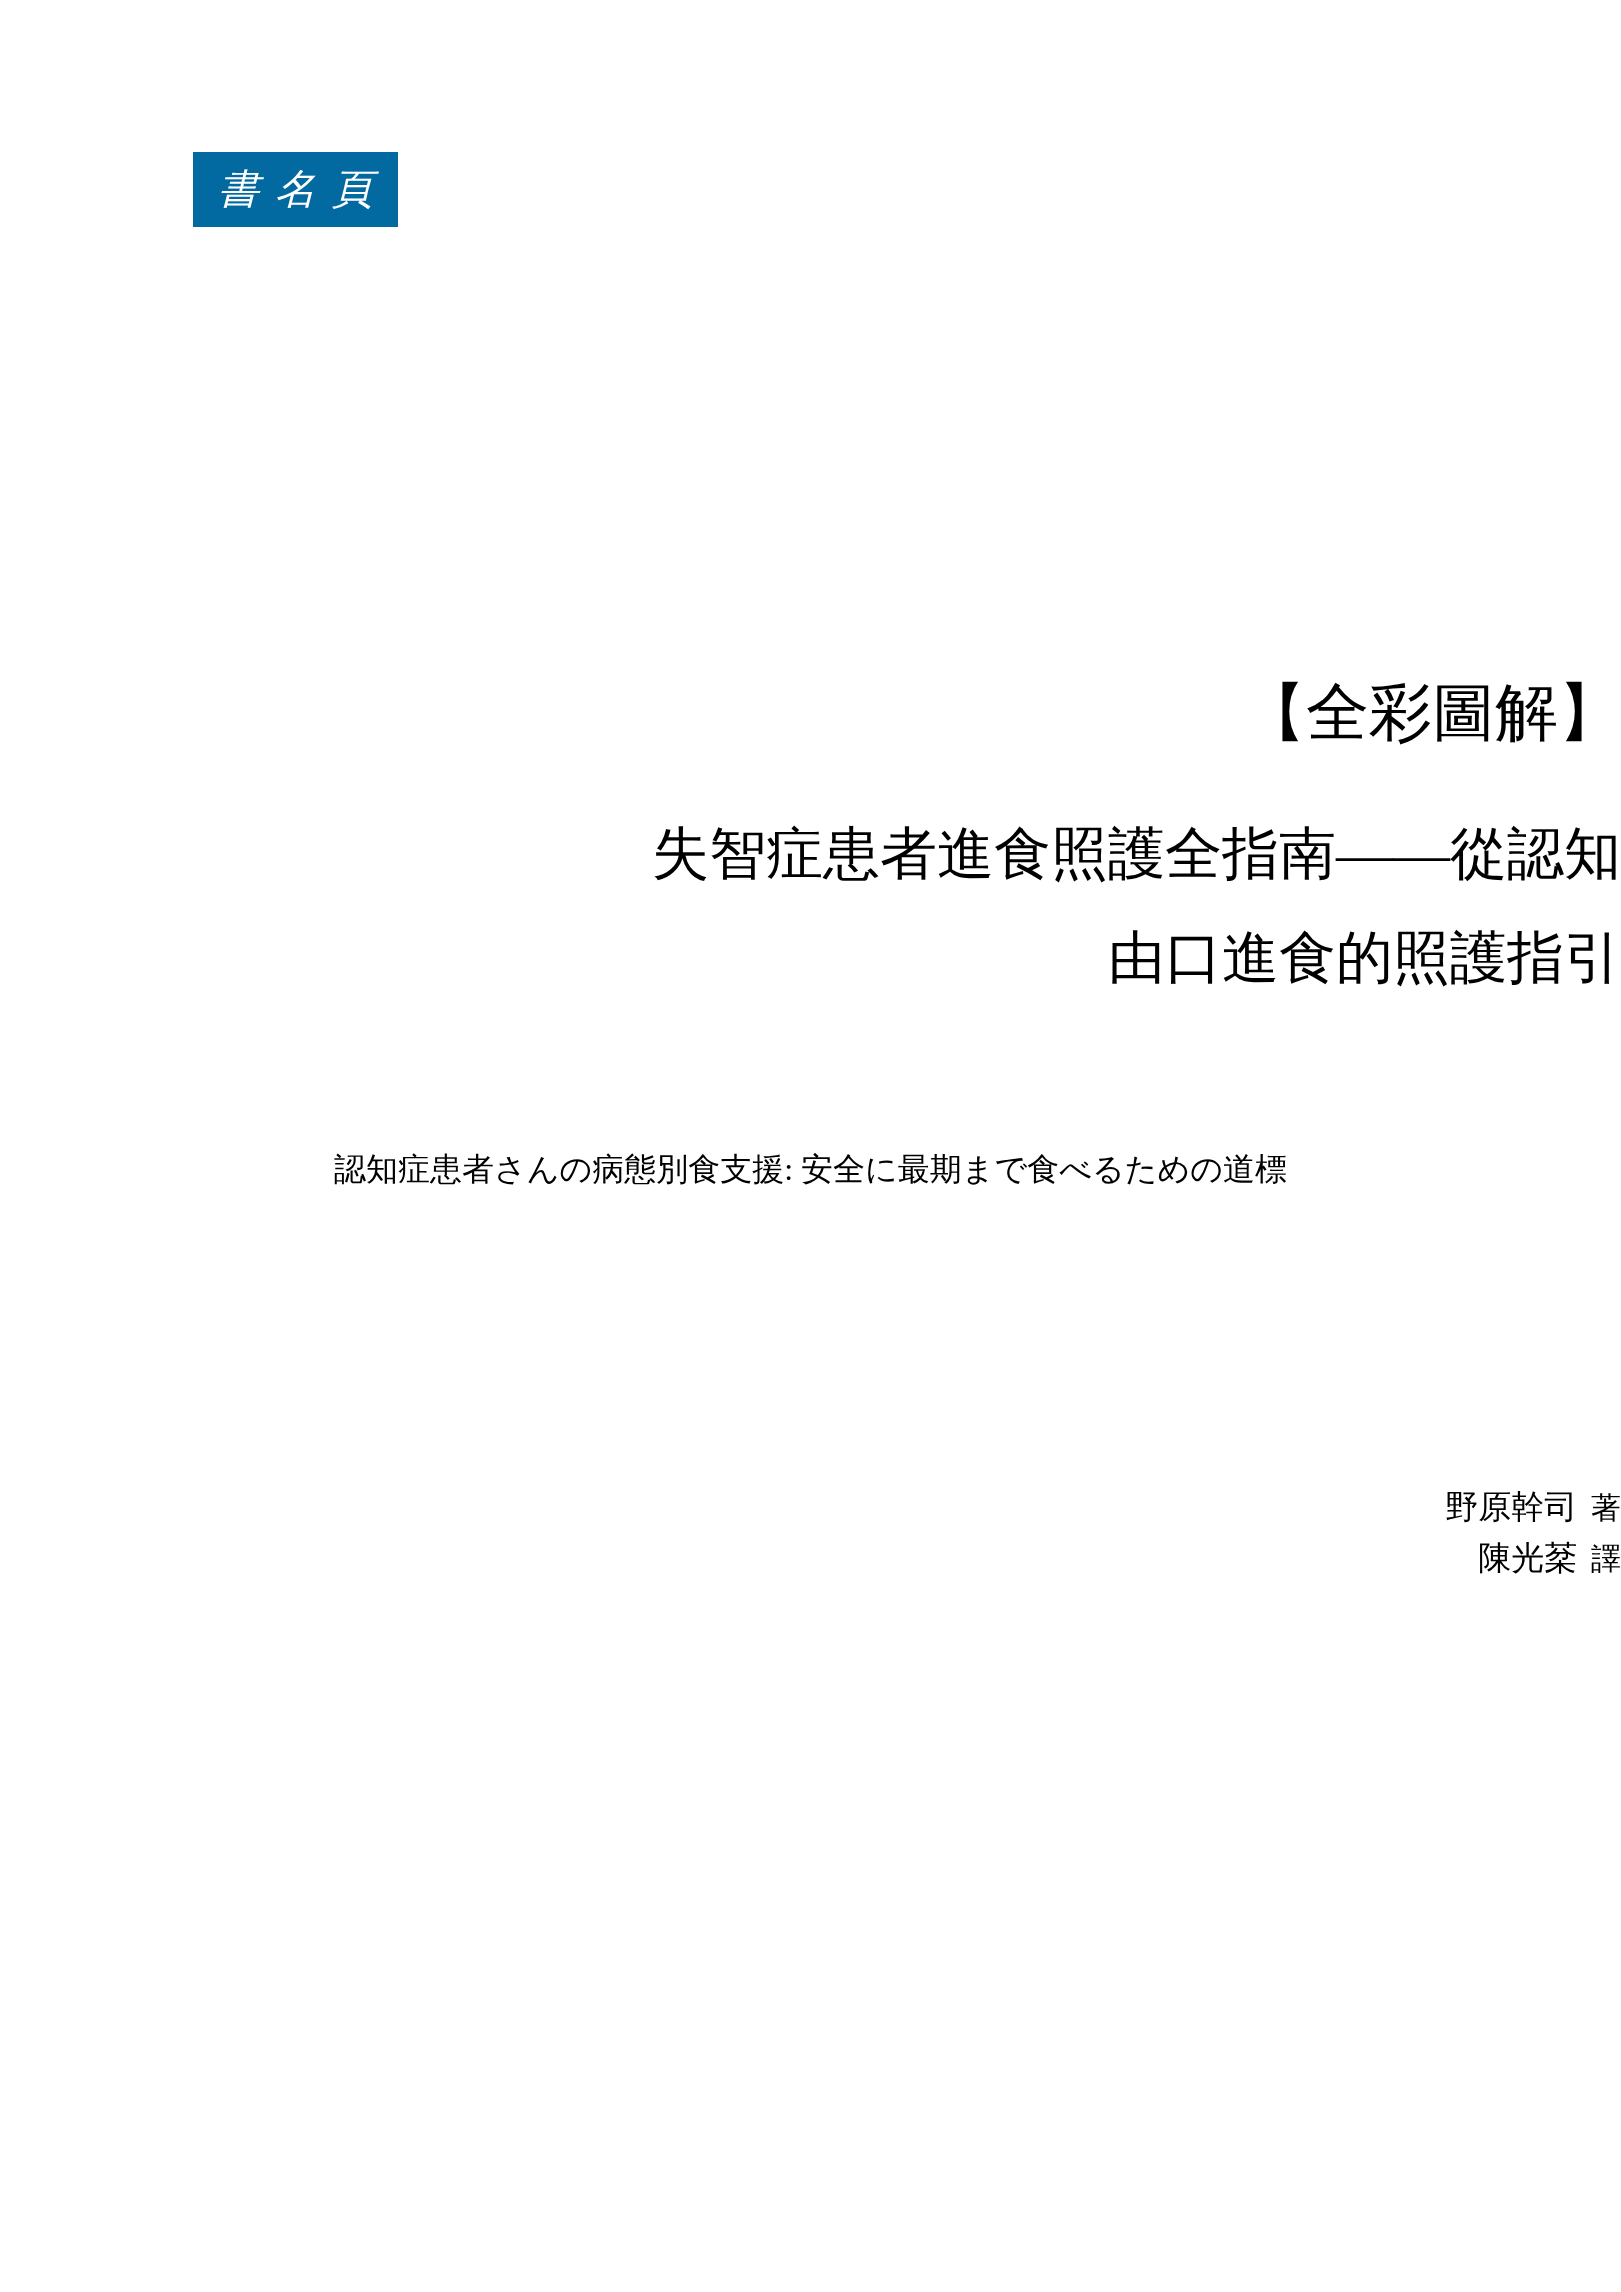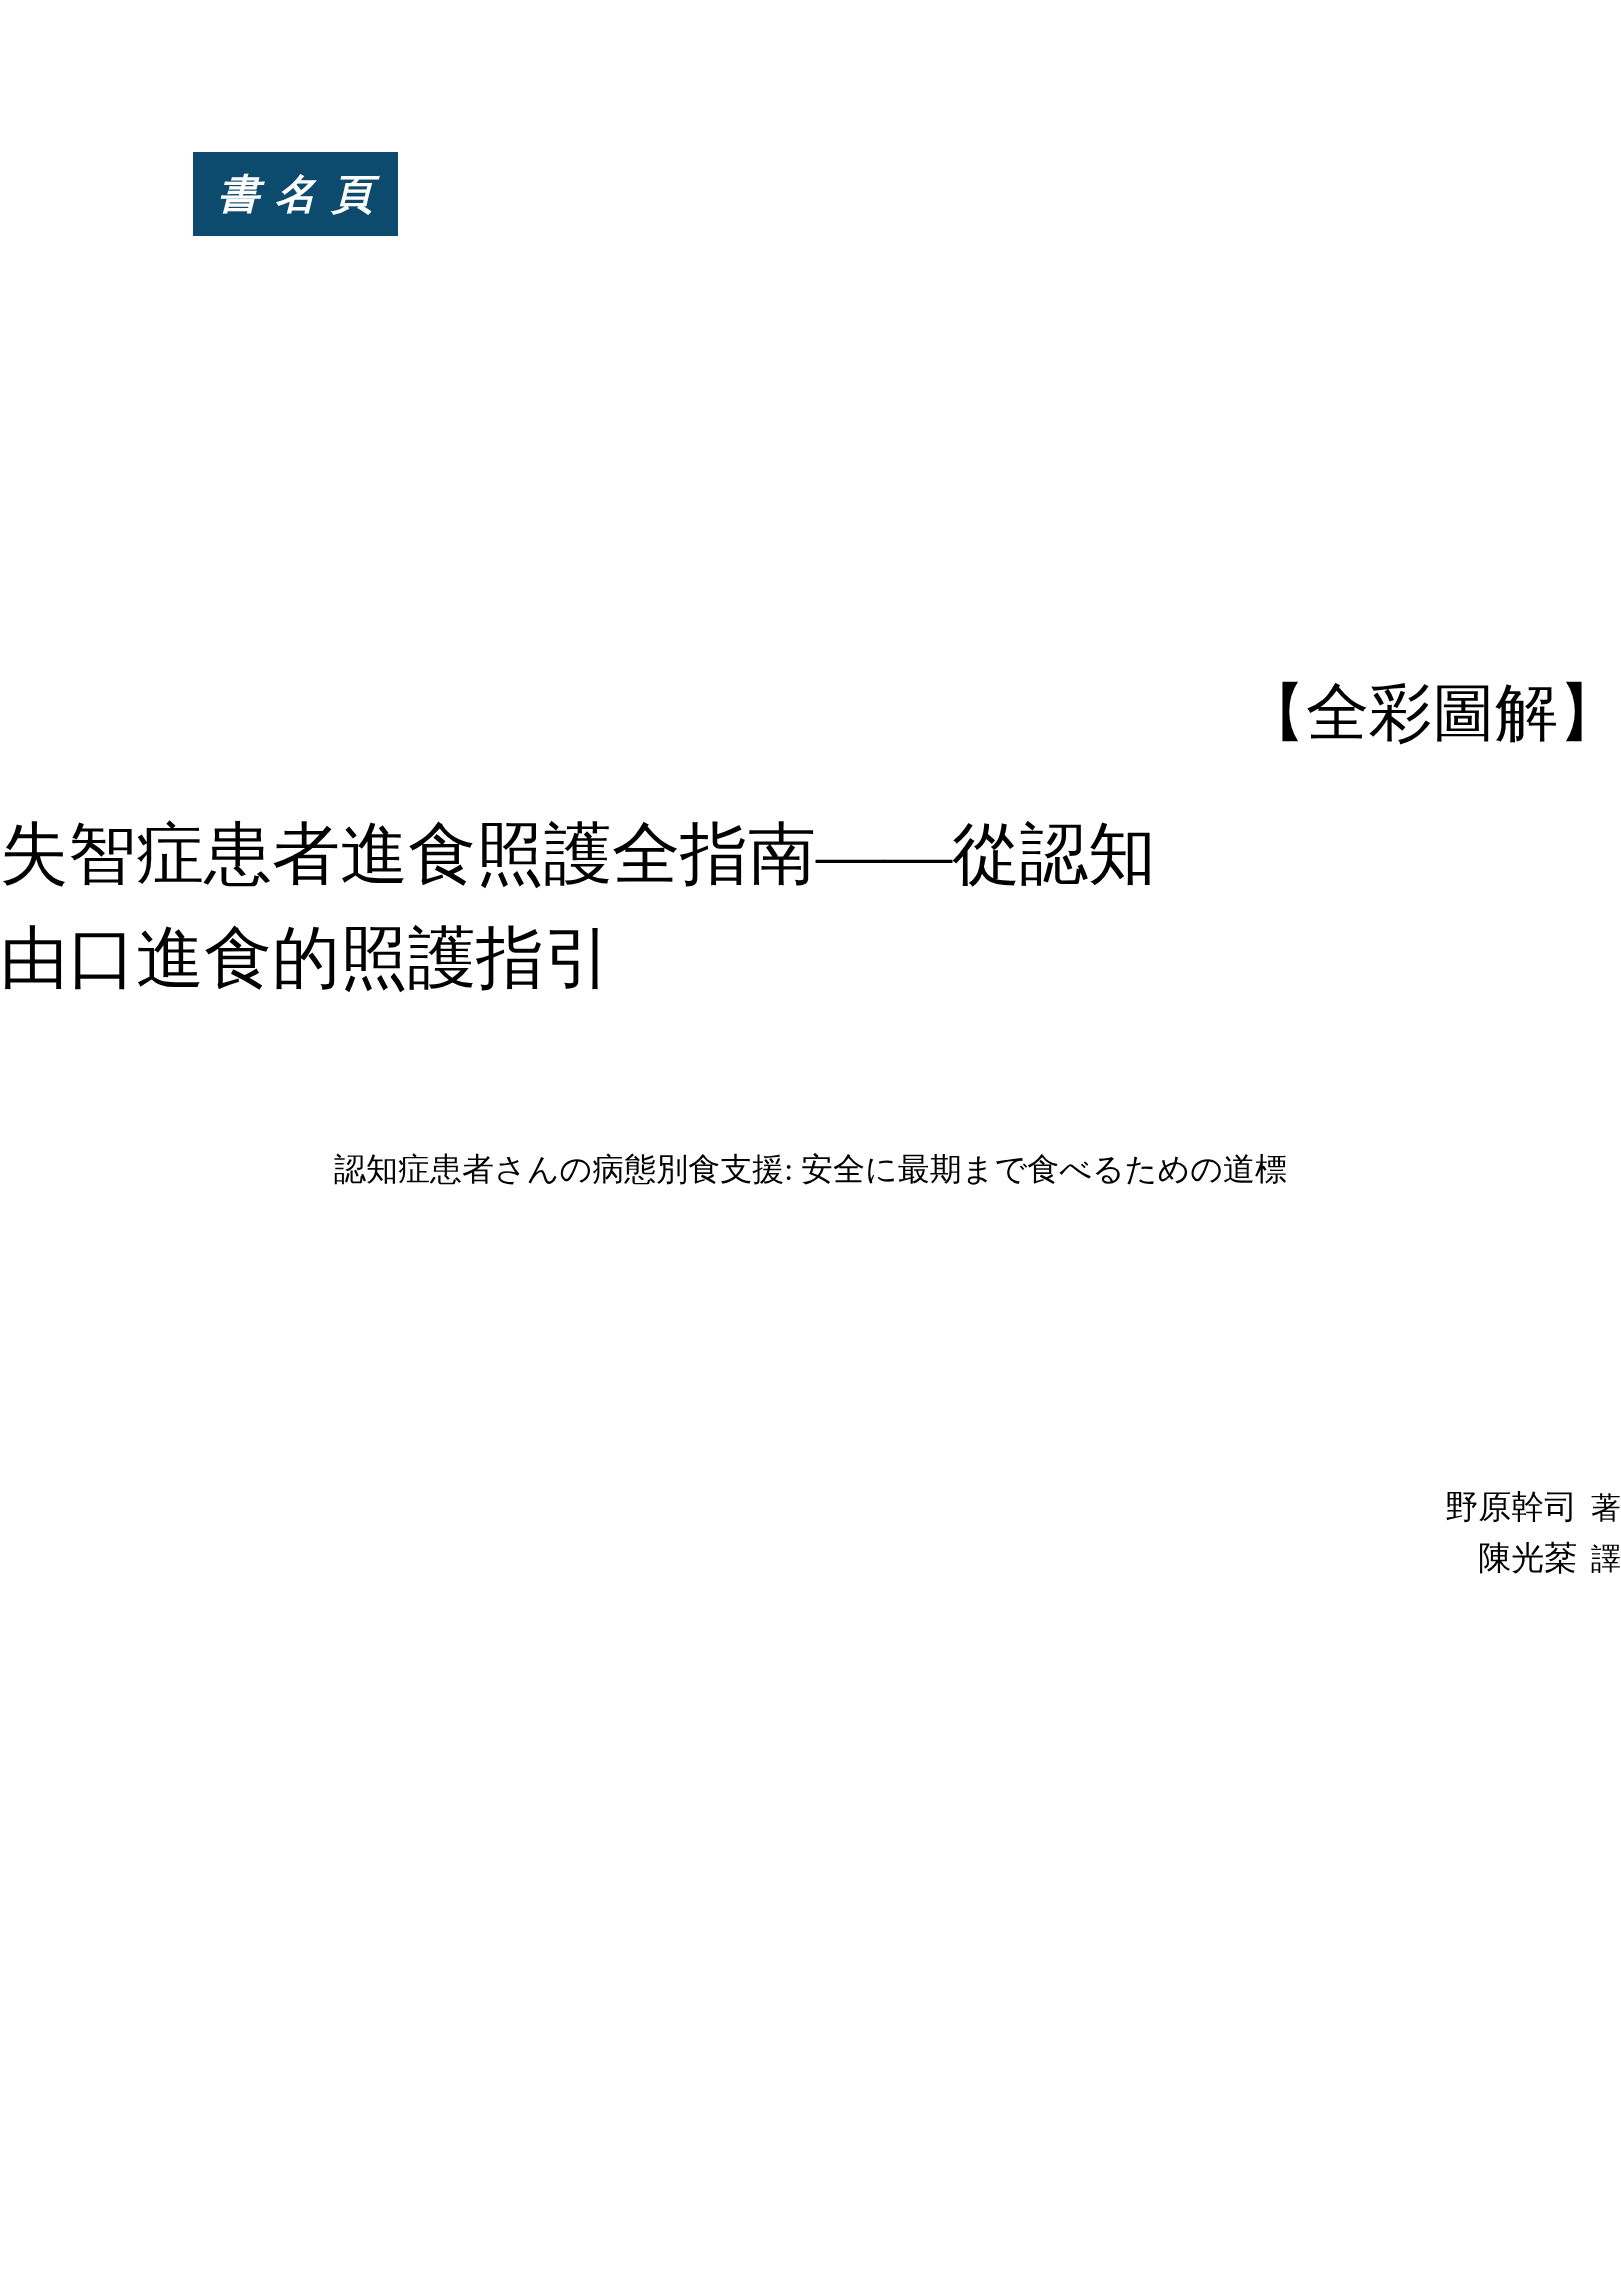--- a/index.html
+++ b/index.html
@@ -18,50 +18,50 @@
   .page {
     position: absolute;
     inset: 0;
     background: #ffffff;
   }
   .page-label {
     position: absolute;
     left: 193px;
     top: 152px;
     width: 205px;
-    height: 84px;
-    background: #0c4a6e;
+    height: 75px;
+    background: #0369a1;
     color: #ffffff;
     display: flex;
     align-items: center;
     justify-content: center;
     font-size: 41px;
     letter-spacing: 15.7px;
     text-indent: 15.7px;
     font-style: italic;
-    font-weight: 700;
+    font-weight: 400;
   }
   .series-tag {
     position: absolute;
     top: 674px;
     left: 0;
     width: 100%;
     text-align: right;
     font-size: 63px;
     line-height: 78px;
     font-weight: 400;
     white-space: nowrap;
   }
   .main-title {
     position: absolute;
     top: 802px;
     left: 0;
     width: 100%;
-    text-align: left;
-    font-size: 68px;
+    text-align: right;
+    font-size: 57px;
     line-height: 104px;
     font-weight: 400;
   }
   .main-title .title-line {
     white-space: nowrap;
   }
   .subtitle {
     position: absolute;
     top: 1146px;
     left: 0;

